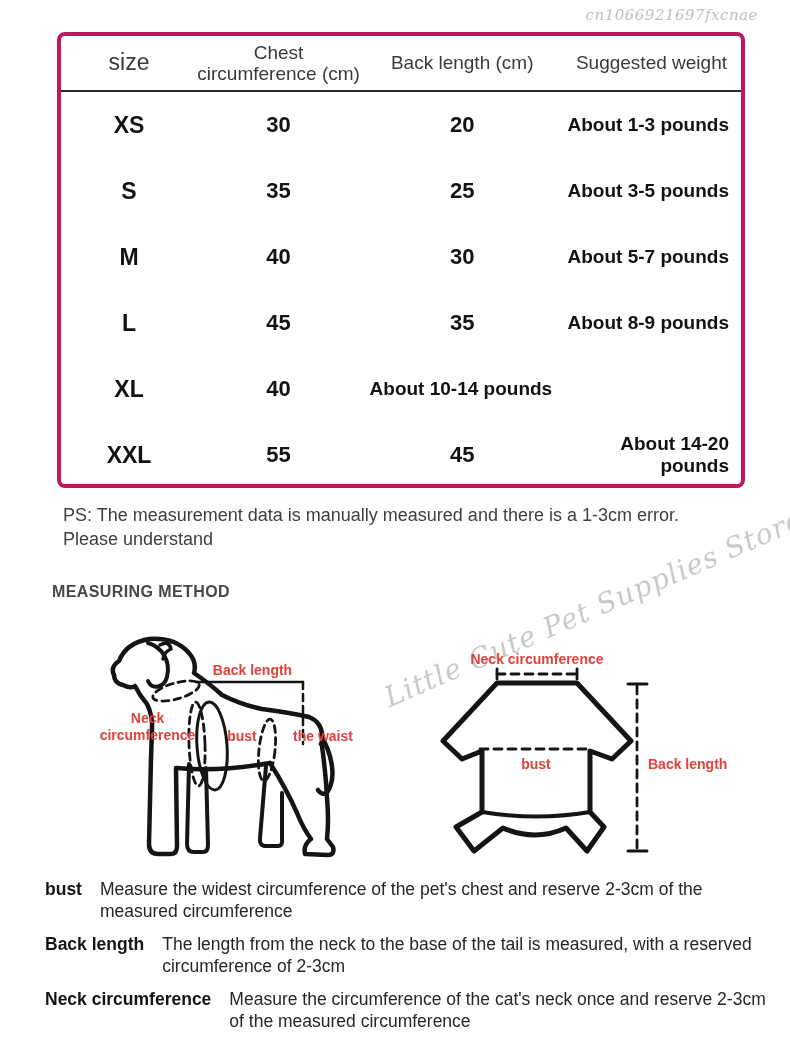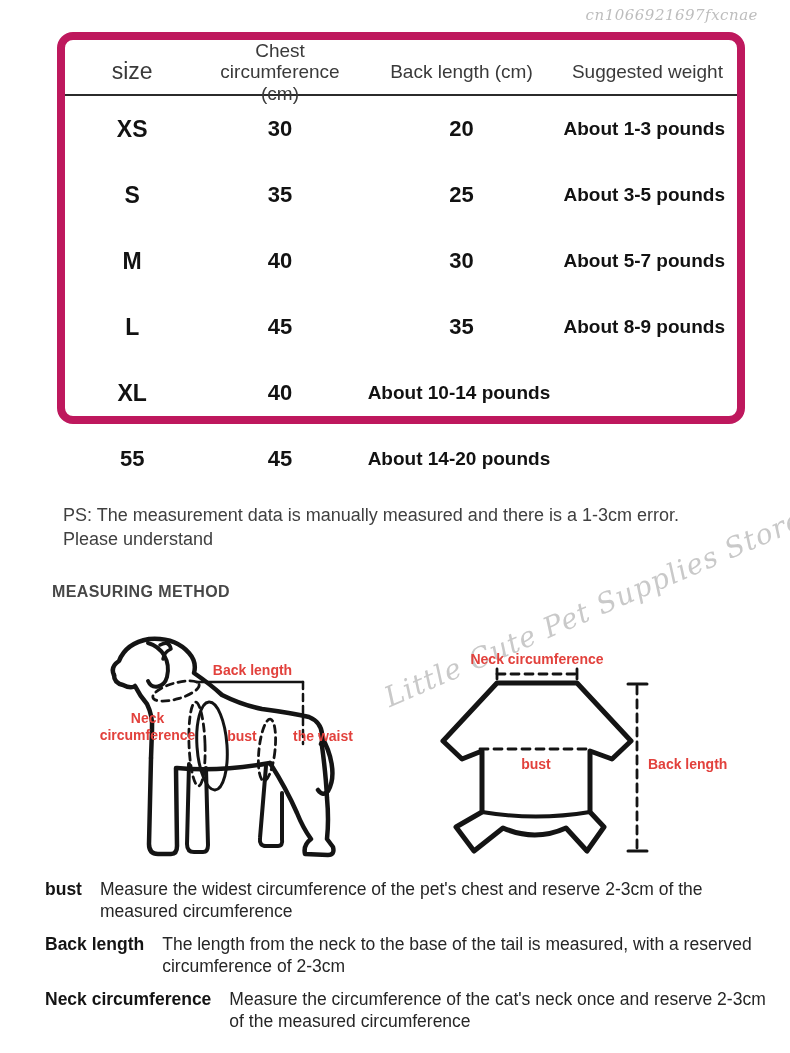--- a/index.html
+++ b/index.html
@@ -12,22 +12,22 @@
 
   
   .store-id {
     position: absolute; top: 6px; right: 32px;
     font-family: "DejaVu Serif", serif; font-style: italic;
     font-size: 15px; color: #bdbdbd; letter-spacing: 0.5px;
   }
 
   
   .size-card {
-    position: absolute; left: 57px; top: 32px; width: 688px; height: 392px;
-    border: 8px solid #be185d; border-radius: 16px; background: #fff;
+    position: absolute; left: 57px; top: 32px; width: 688px; height: 456px;
+    border: 4px solid #be185d; border-radius: 8px; background: #fff;
   }
   .t-header {
     display: grid; grid-template-columns: 20% 24% 30% 26%;
     height: 56px; align-items: center; border-bottom: 2px solid #2b2b2b;
   }
   .th { text-align: center; font-size: 19px; font-weight: 500; color: #3a3a3a; line-height: 1.12; }
   .th.c1 { font-size: 23px; }
   .th.c4 { text-align: right; padding-right: 14px; }
   .t-body { display: grid; grid-template-rows: repeat(6, 1fr); height: 396px; }
   .t-row { display: grid; grid-template-columns: 20% 24% 30% 26%; align-items: center; }
@@ -114,20 +114,21 @@
         <div class="td c2">45</div>
         <div class="td c3">35</div>
         <div class="td c4">About 8-9 pounds</div>
       </div>
       <div class="t-row">
         <div class="td c1">XL</div>
         <div class="td c3">40</div>
         <div class="td c4">About 10-14 pounds</div>
       </div>
       <div class="t-row">
+        <div class="td c1">XXL</div>
         <div class="td c2">55</div>
         <div class="td c3">45</div>
         <div class="td c4">About 14-20 pounds</div>
       </div>
     </div>
   </div>
 
   <div class="ps-note">
     <div>PS: The measurement data is manually measured and there is a 1-3cm error.</div>
     <div>Please understand</div>

